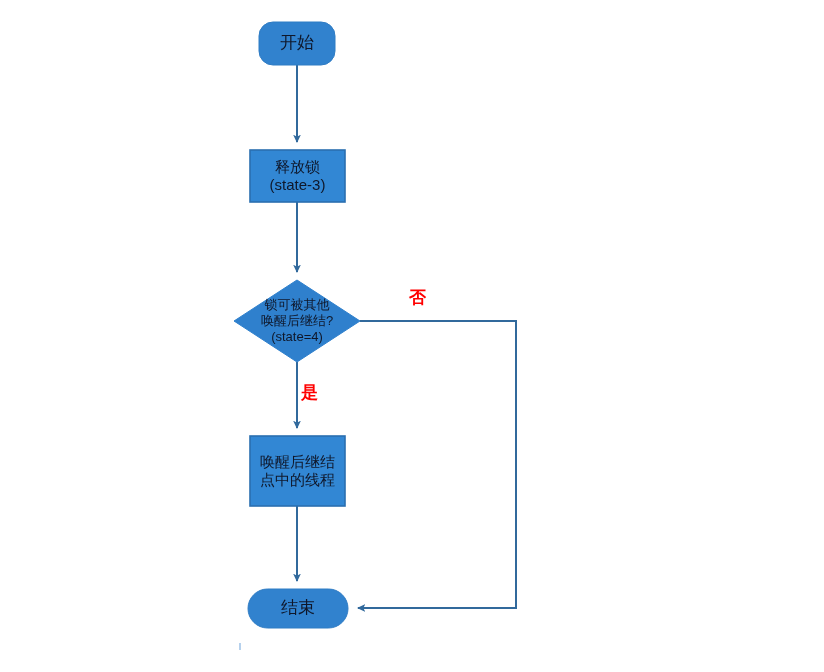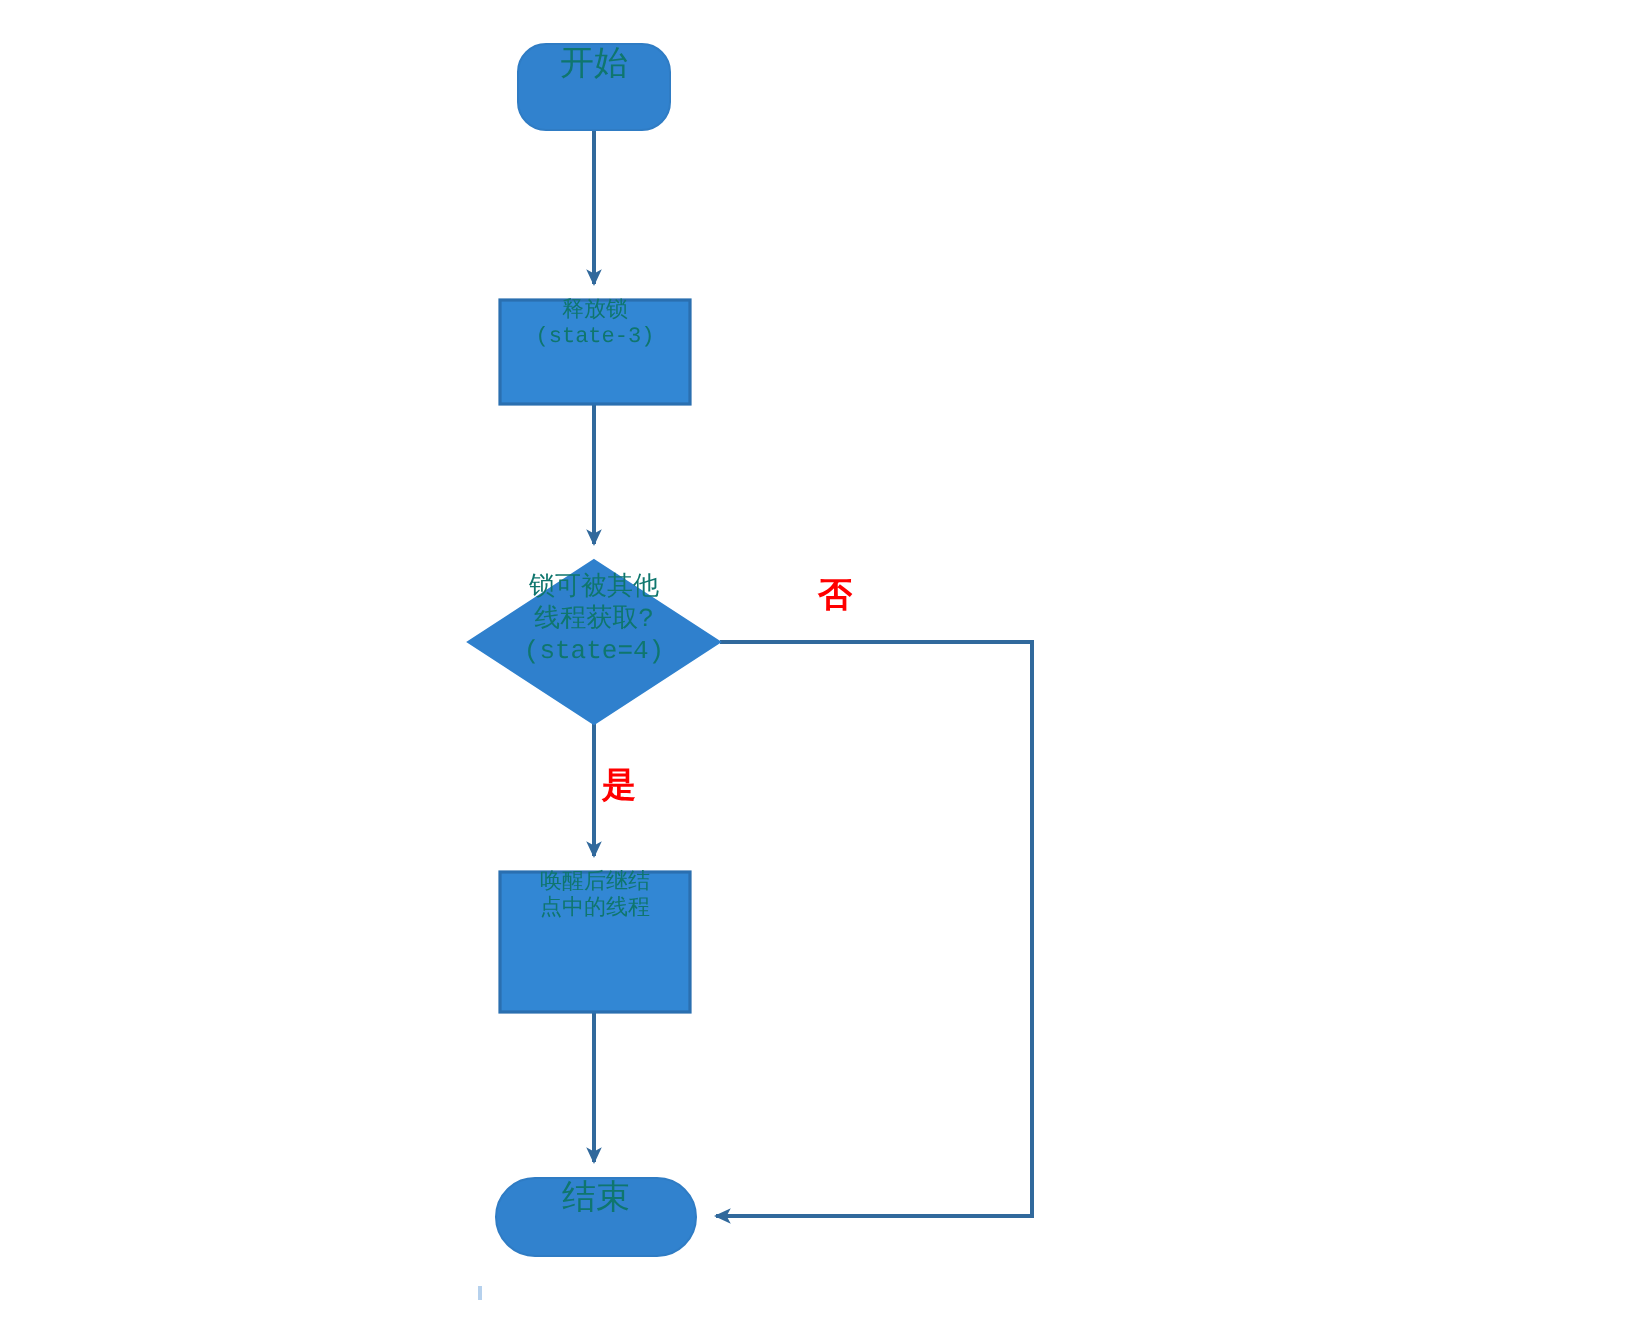--- a/index.html
+++ b/index.html
@@ -22,36 +22,35 @@
     left: 0;
     top: 0;
     width: 824px;
     height: 672px;
   }
   .node-label {
     position: absolute;
     display: flex;
     flex-direction: column;
     align-items: center;
-    justify-content: flex-start;
-    color: #0f766e;
+    justify-content: center;
+    color: #0f172a;
     text-align: center;
     pointer-events: none;
     line-height: 1.22;
     white-space: nowrap;
   }
   .node-label span {
     display: block;
   }
   .lbl-start, .lbl-end {
     font-size: 17px;
   }
   .lbl-process {
-    font-size: 11px;
-    font-family: Liberation Mono, monospace;
+    font-size: 15px;
   }
   .lbl-decision {
     font-size: 13px;
   }
   .edge-label {
     position: absolute;
     color: #ff0000;
     font-size: 17px;
     font-weight: bold;
     line-height: 1;
@@ -101,23 +100,23 @@
 
   <div class="node-label lbl-start" style="left:259px; top:22px; width:76px; height:43px;">
     <span>开始</span>
   </div>
 
   <div class="node-label lbl-process" style="left:250px; top:150px; width:95px; height:52px;">
     <span>释放锁</span>
     <span>(state-3)</span>
   </div>
 
-  <div class="node-label lbl-decision" style="left:234px; top:286px; width:126px; height:70px;font-family:Liberation Mono, monospace;">
+  <div class="node-label lbl-decision" style="left:234px; top:286px; width:126px; height:70px;">
     <span>锁可被其他</span>
-    <span>线程获取?</span>
+    <span>唤醒后继结?</span>
     <span>(state=4)</span>
   </div>
 
   <div class="node-label lbl-end" style="left:248px; top:589px; width:100px; height:39px;">
     <span>结束</span>
   </div>
 
   <div class="node-label lbl-process" style="left:250px; top:436px; width:95px; height:70px;">
     <span>唤醒后继结</span>
     <span>点中的线程</span>

